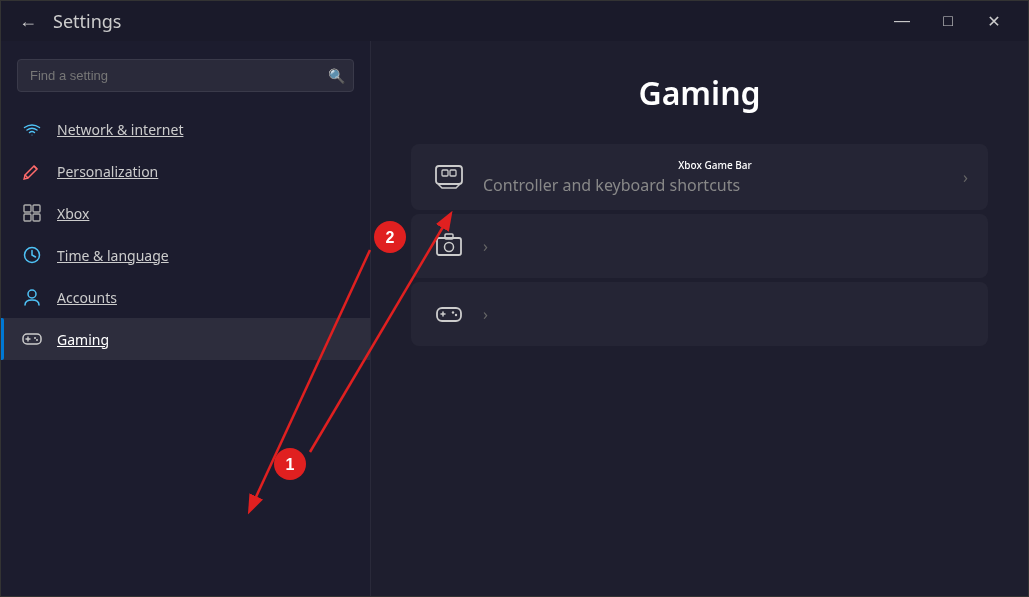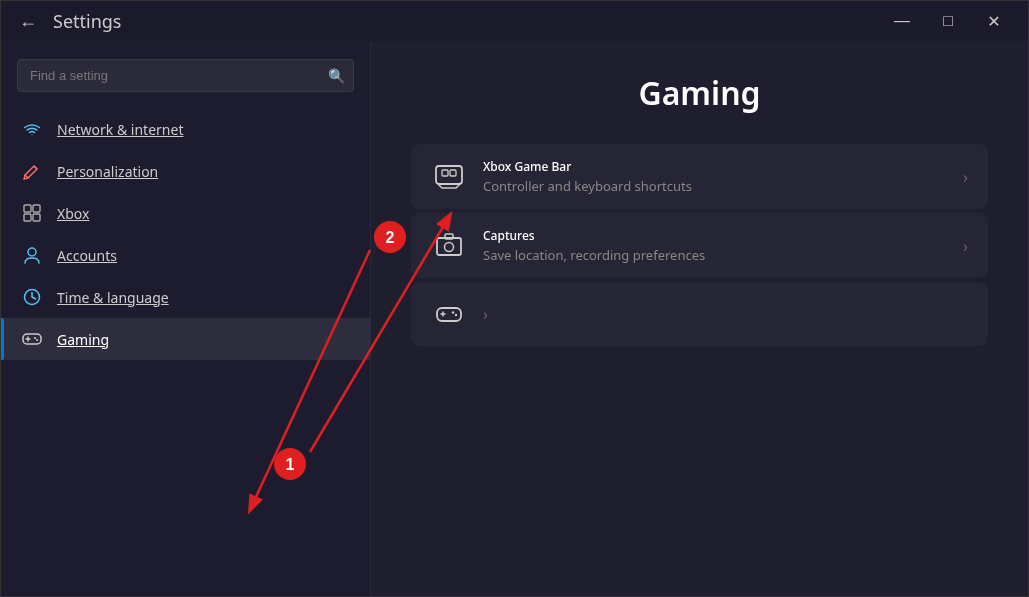--- a/index.html
+++ b/index.html
@@ -174,26 +174,27 @@
       align-items: center;
       justify-content: center;
       font-size: 22px;
       color: #ccc;
       flex-shrink: 0;
     }
     .settings-item-text {
       flex: 1;
     }
     .settings-item-title {
-      font-size: 12px;
+      font-size: 10px;
       font-weight: 500;
       color: #fff;
+      text-align: center;
     }
     .settings-item-subtitle {
-      font-size: 13px;
+      font-size: 16px;
       color: #888;
       margin-top: 2px;
     }
     .chevron {
       color: #666;
       font-size: 16px;
     }
     
     .annotation-overlay {
       position: absolute;
@@ -274,37 +275,37 @@
               <rect x="2" y="2" width="7" height="7" rx="1" stroke="#aaa" stroke-width="1.4" fill="none"></rect>
               <rect x="11" y="2" width="7" height="7" rx="1" stroke="#aaa" stroke-width="1.4" fill="none"></rect>
               <rect x="2" y="11" width="7" height="7" rx="1" stroke="#aaa" stroke-width="1.4" fill="none"></rect>
               <rect x="11" y="11" width="7" height="7" rx="1" stroke="#aaa" stroke-width="1.4" fill="none"></rect>
             </svg>
           </span>
           <span>Xbox</span>
         </div>
 
         <div class="nav-item">
+          <span class="nav-icon icon-time">
+            <svg width="20" height="20" viewBox="0 0 20 20" fill="none">
+              <circle cx="10" cy="10" r="7.5" stroke="#4fc3f7" stroke-width="1.5" fill="none"></circle>
+              <path d="M10 5.5 L10 10 L13.5 12" stroke="#4fc3f7" stroke-width="1.5" stroke-linecap="round"></path>
+            </svg>
+          </span>
+          <span>Time &amp; language</span>
+        </div>
+
+        <div class="nav-item">
           <span class="nav-icon icon-accounts">
             <svg width="20" height="20" viewBox="0 0 20 20" fill="none">
               <circle cx="10" cy="7" r="4" stroke="#4fc3f7" stroke-width="1.5" fill="none"></circle>
               <path d="M3 18 Q3 13 10 13 Q17 13 17 18" stroke="#4fc3f7" stroke-width="1.5" fill="none" stroke-linecap="round"></path>
             </svg>
           </span>
           <span>Accounts</span>
-        </div>
-
-        <div class="nav-item">
-          <span class="nav-icon icon-time">
-            <svg width="20" height="20" viewBox="0 0 20 20" fill="none">
-              <circle cx="10" cy="10" r="7.5" stroke="#4fc3f7" stroke-width="1.5" fill="none"></circle>
-              <path d="M10 5.5 L10 10 L13.5 12" stroke="#4fc3f7" stroke-width="1.5" stroke-linecap="round"></path>
-            </svg>
-          </span>
-          <span>Time &amp; language</span>
         </div>
 
         <div class="nav-item active">
           <span class="nav-icon icon-gaming">
             <svg width="22" height="22" viewBox="0 0 22 22" fill="none">
               <rect x="2" y="6" width="18" height="10" rx="4" stroke="#ccc" stroke-width="1.5" fill="none"></rect>
               <path d="M7 9 L7 13 M5 11 L9 11" stroke="#ccc" stroke-width="1.4" stroke-linecap="round"></path>
               <circle cx="14" cy="10" r="1" fill="#ccc"></circle>
               <circle cx="16" cy="12" r="1" fill="#ccc"></circle>
             </svg>
@@ -336,24 +337,20 @@
           </div>
 
           <div class="settings-item">
             <div class="settings-item-icon">
               <svg width="30" height="30" viewBox="0 0 30 30" fill="none">
                 <rect x="3" y="7" width="24" height="17" rx="2" stroke="#ccc" stroke-width="1.8" fill="none"></rect>
                 <rect x="11" y="3" width="8" height="5" rx="1" stroke="#ccc" stroke-width="1.5" fill="none"></rect>
                 <circle cx="15" cy="16" r="4.5" stroke="#ccc" stroke-width="1.5" fill="none"></circle>
               </svg>
             </div>
-            <div class="settings-item-text">
-              <div class="settings-item-title">Captures</div>
-              <div class="settings-item-subtitle">Save location, recording preferences</div>
-            </div>
             <span class="chevron">›</span>
           </div>
 
           <div class="settings-item">
             <div class="settings-item-icon">
               <svg width="30" height="30" viewBox="0 0 30 30" fill="none">
                 <rect x="3" y="9" width="24" height="13" rx="5" stroke="#ccc" stroke-width="1.8" fill="none"></rect>
                 <path d="M9 13 L9 17 M7 15 L11 15" stroke="#ccc" stroke-width="1.5" stroke-linecap="round"></path>
                 <circle cx="19" cy="13.5" r="1.2" fill="#ccc"></circle>
                 <circle cx="22" cy="16" r="1.2" fill="#ccc"></circle>

